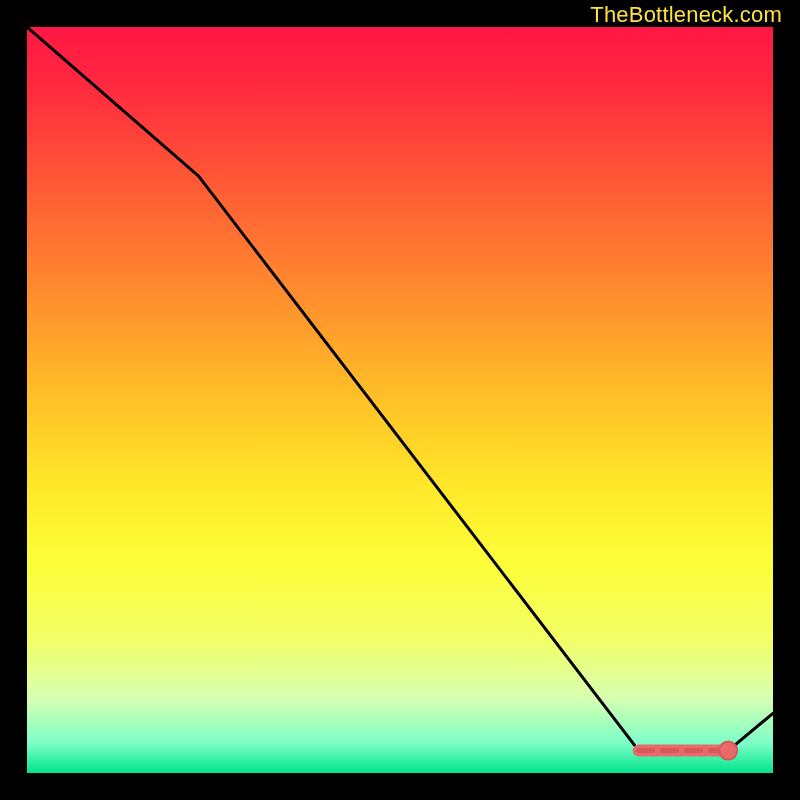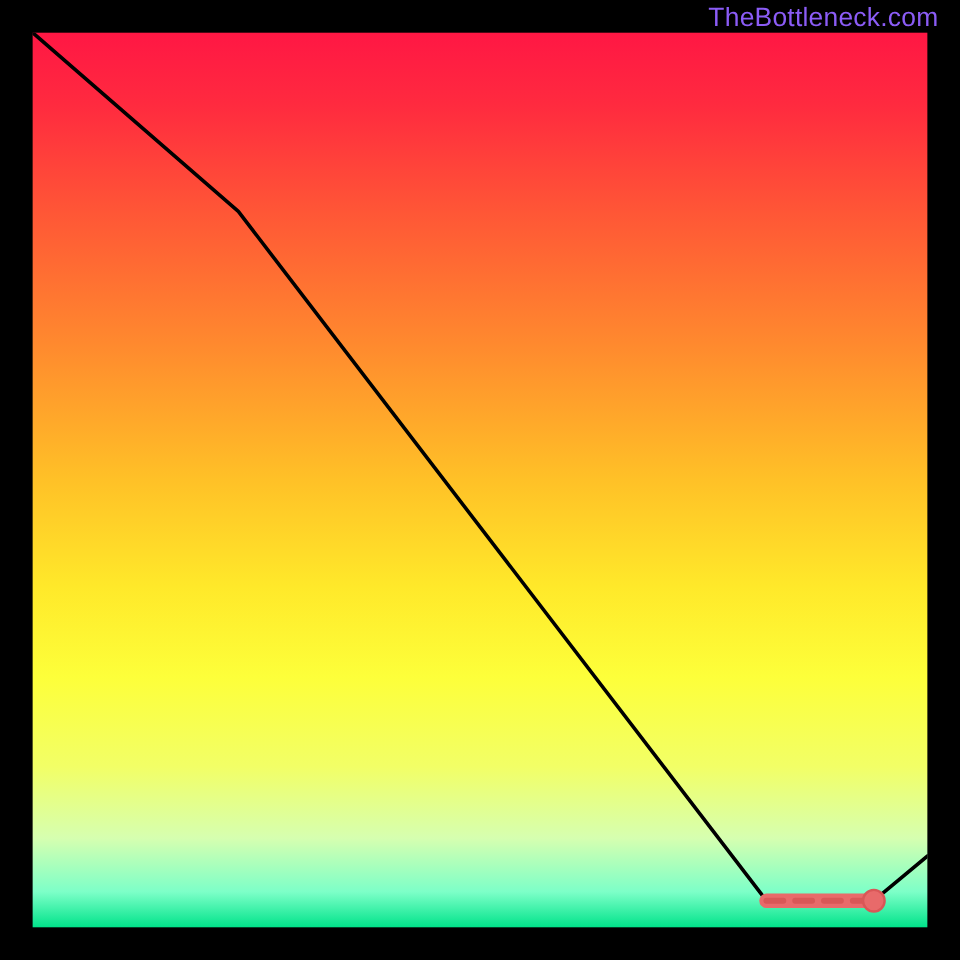--- a/index.html
+++ b/index.html
@@ -14,21 +14,21 @@
   .frame {
     position: absolute;
     left: 0; top: 0;
     width: 800px; height: 800px;
     background: #000;
   }
   .watermark {
     position: absolute;
     top: 2px;
     right: 18px;
-    color: #8b5cf6;
+    color: #fde047;
     font-size: 22px;
     font-weight: 400;
     letter-spacing: 0.2px;
     user-select: none;
   }
   .plot-wrap {
     position: absolute;
     left: 27px;
     top: 27px;
     width: 746px;

